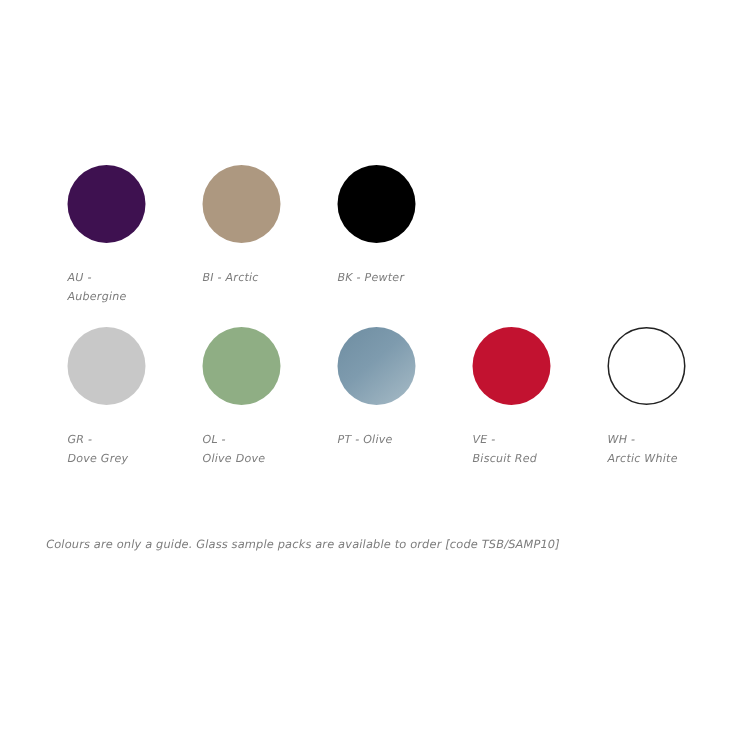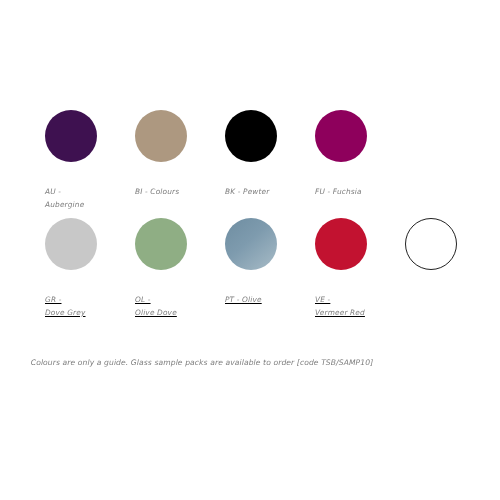--- a/index.html
+++ b/index.html
@@ -25,29 +25,28 @@
 
   .swatch-row {
     position: absolute;
     left: 45px;
     width: 420px;
     display: flex;
     flex-direction: row;
   }
 
   #row-1 { top: 110px; }
-  #row-2 { top: 218px; text-decoration: underline; }
+  #row-2 { top: 218px; }
 
   .swatch-cell {
     width: 90px;
     flex: 0 0 90px;
     display: flex;
     flex-direction: column;
     align-items: flex-start;
-    gap: 7px;
   }
 
   .swatch-disc {
     width: 52px;
     height: 52px;
     border-radius: 50%;
     box-sizing: border-box;
   }
 
   .swatch-label {
@@ -81,29 +80,25 @@
 <div id="swatch-board">
 
   <div class="swatch-row" id="row-1">
     <div class="swatch-cell">
       <div class="swatch-disc" style="background: rgb(62, 17, 80);"></div>
       <div class="swatch-label">AU -
 Aubergine</div>
     </div>
     <div class="swatch-cell">
       <div class="swatch-disc" style="background: rgb(173, 152, 128);"></div>
-      <div class="swatch-label">BI - Colours</div>
+      <div class="swatch-label">BI - Arctic</div>
     </div>
     <div class="swatch-cell">
       <div class="swatch-disc" style="background: rgb(0, 0, 0);"></div>
       <div class="swatch-label">BK - Pewter</div>
-    </div>
-    <div class="swatch-cell">
-      <div class="swatch-disc" style="background: rgb(142, 0, 92);"></div>
-      <div class="swatch-label">FU - Fuchsia</div>
     </div>
   </div>
 
   <div class="swatch-row" id="row-2">
     <div class="swatch-cell">
       <div class="swatch-disc" style="background: rgb(200, 200, 200);"></div>
       <div class="swatch-label">GR -
 Dove Grey</div>
     </div>
     <div class="swatch-cell">
@@ -111,22 +106,24 @@
       <div class="swatch-label">OL -
 Olive Dove</div>
     </div>
     <div class="swatch-cell">
       <div class="swatch-disc" id="disc-pewter" style="background: linear-gradient(140deg, rgb(110, 141, 161) 0%, rgb(126, 155, 174) 45%, rgb(168, 188, 199) 100%);"></div>
       <div class="swatch-label">PT - Olive</div>
     </div>
     <div class="swatch-cell">
       <div class="swatch-disc" style="background: rgb(194, 18, 48);"></div>
       <div class="swatch-label">VE -
-Vermeer Red</div>
+Biscuit Red</div>
     </div>
     <div class="swatch-cell">
       <div class="swatch-disc" style="background: rgb(255, 255, 255); border: 1px solid rgb(34, 34, 34);"></div>
+      <div class="swatch-label">WH -
+Arctic White</div>
     </div>
   </div>
 
   <div id="footer-note">Colours are only a guide. Glass sample packs are available to order [code TSB/SAMP10]</div>
 
 </div>
 
 </body></html>

